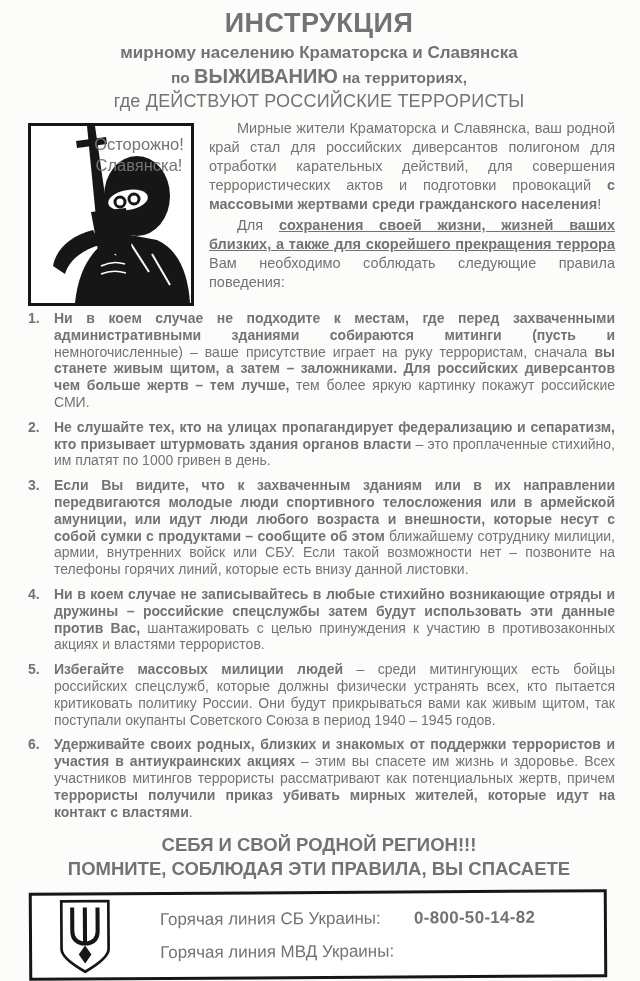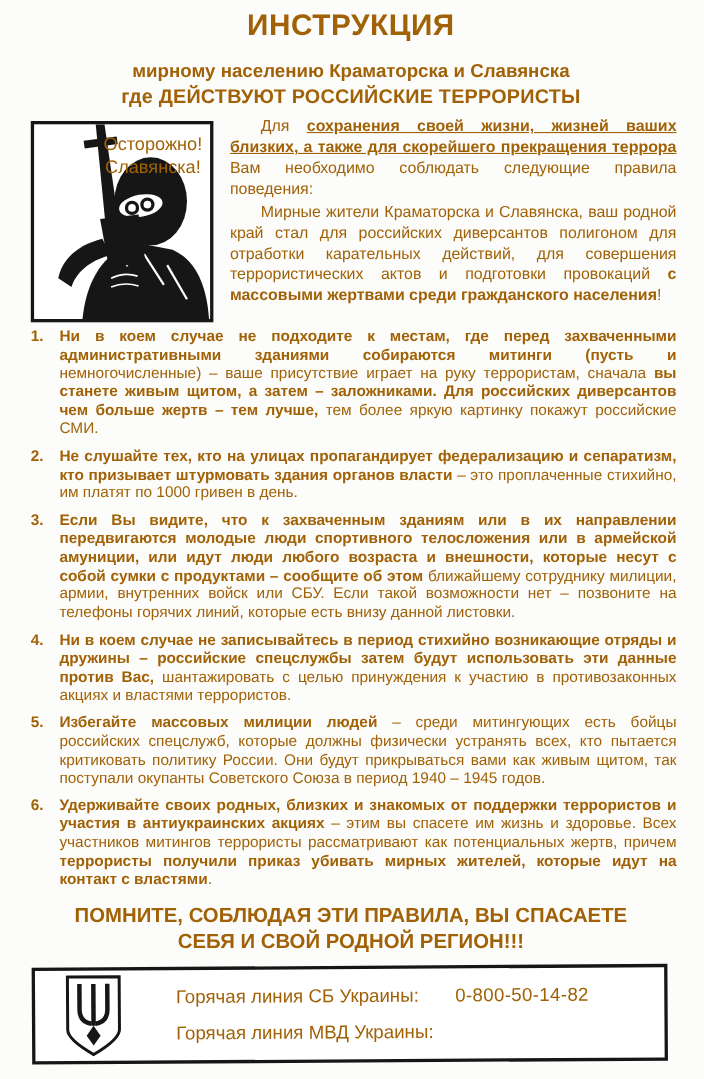--- a/index.html
+++ b/index.html
@@ -1,33 +1,33 @@
 <!DOCTYPE html>
 <html lang="ru"><head>
 <meta charset="utf-8">
 <style>
   html,body{margin:0;padding:0;background:#d9d9d6;}
   .page{
     position:relative;
     width:640px;height:981px;
     margin:0 auto;
     background:#fcfcfa;
-    color:#a16207;
+    color:#737373;
     font-family:"Liberation Sans","DejaVu Sans",sans-serif;
     box-sizing:border-box;
     padding:6px 25px 0 23px;
     overflow:hidden;
   }
   
   .hdr{text-align:center;margin-bottom:7px;}
   .h-title{font-size:27px;font-weight:700;letter-spacing:.5px;margin-top:2px;}
-  .h-sub1{font-size:17px;font-weight:700;margin-top:16px;}
+  .h-sub1{font-size:17px;font-weight:700;margin-top:4px;}
   .h-sub2{font-size:15.5px;font-weight:700;margin-top:2px;}
   .h-sub2 .big{font-size:20px;}
-  .h-sub3{font-size:18px;font-weight:700;margin-top:3px;letter-spacing:.2px;}
+  .h-sub3{font-size:18px;font-weight:400;margin-top:3px;letter-spacing:.2px;}
   
   .warnbox{
     float:left;width:160px;height:177px;
     border:3px solid #161616;background:#fff;
     margin:4px 15px 4px 5px;position:relative;
   }
   .warnbox svg{position:absolute;left:0;bottom:0;width:160px;height:177px;}
   .warn-label{
     position:absolute;top:8px;left:58px;right:2px;
     font-weight:400;font-size:16.5px;line-height:21px;text-align:center;
@@ -46,33 +46,34 @@
   .hotbox{
     border:3px solid #161616;background:#fff;
     margin:0 8px 0 6px;height:82px;
     display:flex;align-items:center;
     padding:0 10px 0 24px;
     transform:rotate(-0.35deg);
   }
   .hotbox .emblem{width:58px;height:76px;flex:0 0 auto;margin-right:46px;}
   .hotrow{display:flex;align-items:baseline;line-height:33px;font-size:17px;white-space:nowrap;}
   .hlabel{display:inline-block;width:254px;}
-  .hnum{font-weight:400;letter-spacing:.3px;}
+  .hnum{font-weight:700;letter-spacing:.3px;}
   
   .seg-b{font-weight:700;}
   .seg-u{text-decoration:underline;}
 </style>
 </head>
 <body>
 
 <div class="page">
 
   <div class="hdr">
     <div class="h-title">ИНСТРУКЦИЯ</div>
     <div class="h-sub1">мирному населению Краматорска и Славянска</div>
+    <div class="h-sub2"><span>по </span><span class="big">ВЫЖИВАНИЮ</span><span> на территориях,</span></div>
     <div class="h-sub3">где ДЕЙСТВУЮТ РОССИЙСКИЕ ТЕРРОРИСТЫ</div>
   </div>
 
   <div class="intro">
     <div class="warnbox">
       <svg viewBox="0 0 160 177" preserveAspectRatio="xMidYMax meet" aria-hidden="true">
 
         <path d="M44,177 C48,138 66,114 94,108 L126,114 C148,124 157,148 159,177 Z" fill="#161616"></path>
         <path d="M100,118 L118,146" stroke="#ffffff" stroke-width="2" fill="none"></path>
         <path d="M121,128 L139,159" stroke="#ffffff" stroke-width="2" fill="none"></path>
@@ -90,36 +91,36 @@
 
         <polygon points="58,177 68,138 100,146 92,177" fill="#161616"></polygon>
         <circle cx="82" cy="144" r="15" fill="#161616"></circle>
         <path d="M70,140 q12,-6 24,-2 M70,148 q12,-5 25,-1" stroke="#ffffff" stroke-width="1.5" fill="none"></path>
       </svg>
       <div class="warn-label">
         <div>Осторожно!</div>
         <div>Славянска!</div>
       </div>
     </div>
+    <p class="body-p"><span>Мирные жители Краматорска и Славянска, ваш родной край стал для российских диверсантов полигоном для отработки карательных действий, для совершения террористических актов и подготовки провокаций </span><span class="seg-b">с массовыми жертвами среди гражданского населения</span><span>!</span></p>
     <p class="body-p"><span>Для </span><span class="seg-b seg-u">сохранения своей жизни, жизней ваших близких, а также для скорейшего прекращения террора</span><span> Вам необходимо соблюдать следующие правила поведения:</span></p>
-    <p class="body-p"><span>Мирные жители Краматорска и Славянска, ваш родной край стал для российских диверсантов полигоном для отработки карательных действий, для совершения террористических актов и подготовки провокаций </span><span class="seg-b">с массовыми жертвами среди гражданского населения</span><span>!</span></p>
   </div>
 
   <ol class="rules">
     <li><span class="num">1.</span><span><span class="seg-b">Ни в коем случае не подходите к местам, где перед захваченными административными зданиями собираются митинги (пусть и</span><span> немногочисленные) – ваше присутствие играет на руку террористам, сначала </span><span class="seg-b">вы станете живым щитом, а затем – заложниками. Для российских диверсантов чем больше жертв – тем лучше,</span><span> тем более яркую картинку покажут российские СМИ.</span></span></li>
     <li><span class="num">2.</span><span><span class="seg-b">Не слушайте тех, кто на улицах пропагандирует федерализацию и сепаратизм, кто призывает штурмовать здания органов власти</span><span> – это проплаченные стихийно, им платят по 1000 гривен в день.</span></span></li>
     <li><span class="num">3.</span><span><span class="seg-b">Если Вы видите, что к захваченным зданиям или в их направлении передвигаются молодые люди спортивного телосложения или в армейской амуниции, или идут люди любого возраста и внешности, которые несут с собой сумки с продуктами – сообщите об этом</span><span> ближайшему сотруднику милиции, армии, внутренних войск или СБУ. Если такой возможности нет – позвоните на телефоны горячих линий, которые есть внизу данной листовки.</span></span></li>
-    <li><span class="num">4.</span><span><span class="seg-b">Ни в коем случае не записывайтесь в период стихийно возникающие отряды и дружины – российские спецслужбы затем будут использовать эти данные против Вас,</span><span> шантажировать с целью принуждения к участию в противозаконных акциях и властями террористов.</span></span></li>
+    <li><span class="num">4.</span><span><span class="seg-b">Ни в коем случае не записывайтесь в любые стихийно возникающие отряды и дружины – российские спецслужбы затем будут использовать эти данные против Вас,</span><span> шантажировать с целью принуждения к участию в противозаконных акциях и властями террористов.</span></span></li>
     <li><span class="num">5.</span><span><span class="seg-b">Избегайте массовых милиции людей</span><span> – среди митингующих есть бойцы российских спецслужб, которые должны физически устранять всех, кто пытается критиковать политику России. Они будут прикрываться вами как живым щитом, так поступали окупанты Советского Союза в период 1940 – 1945 годов.</span></span></li>
     <li><span class="num">6.</span><span><span class="seg-b">Удерживайте своих родных, близких и знакомых от поддержки террористов и участия в антиукраинских акциях</span><span> – этим вы спасете им жизнь и здоровье. Всех участников митингов террористы рассматривают как потенциальных жертв, причем </span><span class="seg-b">террористы получили приказ убивать мирных жителей, которые идут на контакт с властями</span><span>.</span></span></li>
   </ol>
 
   <div class="reminder">
+    <div>СЕБЯ И СВОЙ РОДНОЙ РЕГИОН!!!</div>
     <div>ПОМНИТЕ, СОБЛЮДАЯ ЭТИ ПРАВИЛА, ВЫ СПАСАЕТЕ</div>
-    <div>СЕБЯ И СВОЙ РОДНОЙ РЕГИОН!!!</div>
   </div>
 
   <div class="hotbox">
     <svg class="emblem" viewBox="0 0 64 84" aria-hidden="true">
       <path d="M6,3 H58 V56 Q58,66 32,81 Q6,66 6,56 Z" fill="#ffffff" stroke="#161616" stroke-width="3"></path>
       <g stroke="#161616" stroke-width="4.5" fill="none">
         <path d="M32,10 V52"></path>
         <path d="M18,10 V36 Q18,48 30,50"></path>
         <path d="M46,10 V36 Q46,48 34,50"></path>
       </g>

